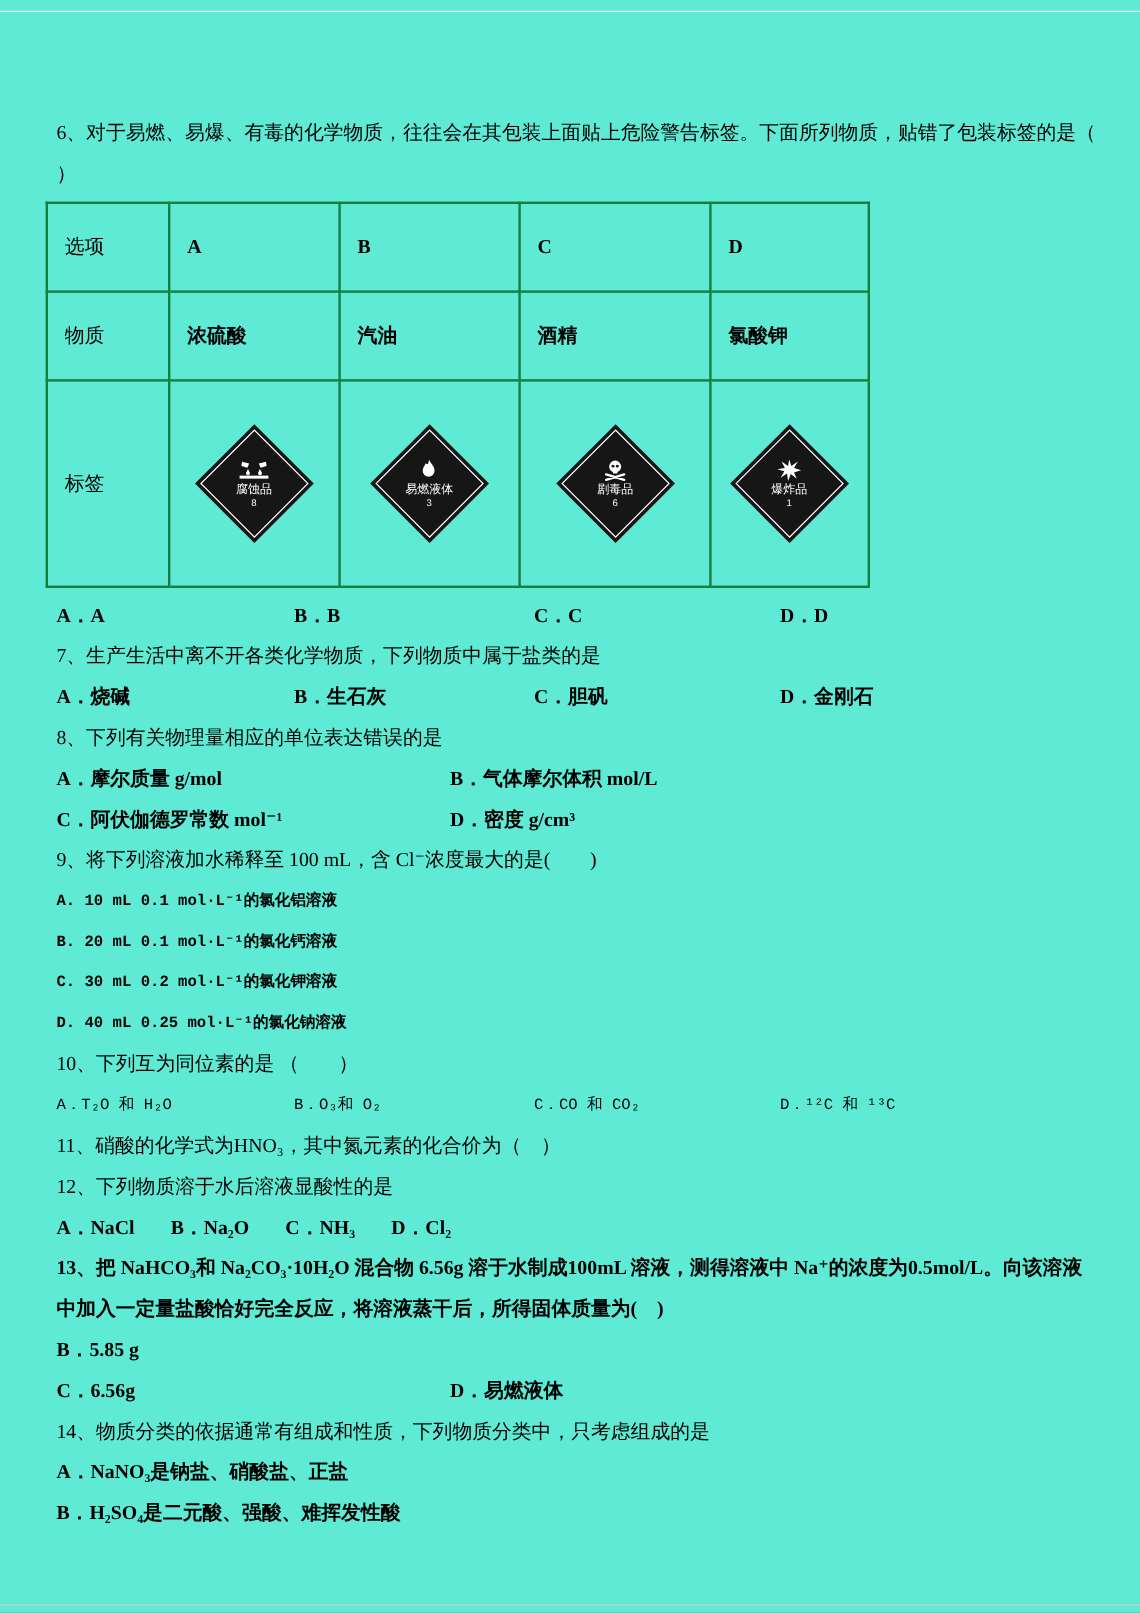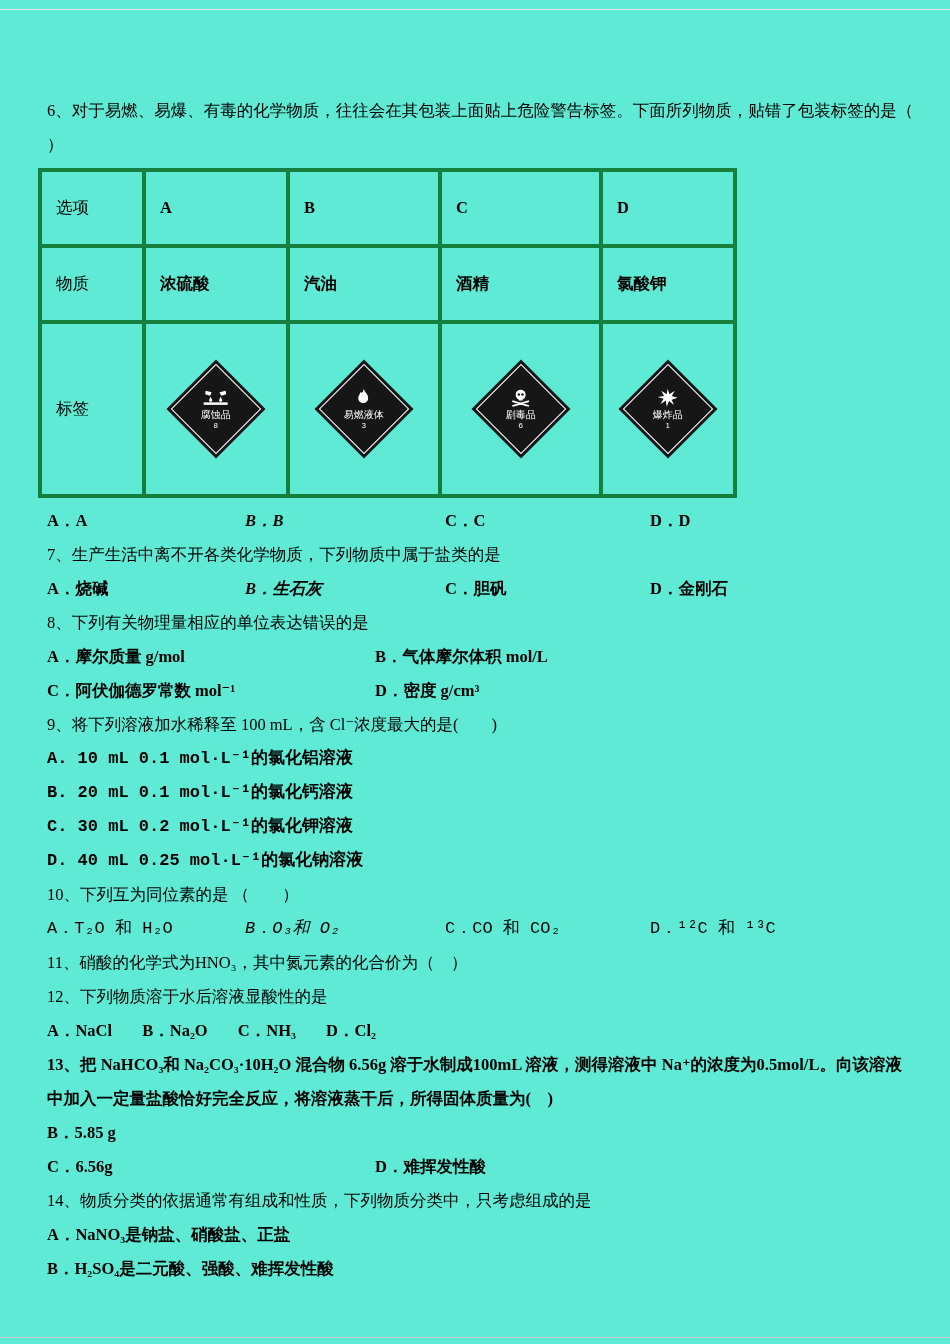--- a/index.html
+++ b/index.html
@@ -10,32 +10,32 @@
     margin:0 auto;
     background:#5eead4;
     overflow:hidden;
     font-family:"Liberation Serif","DejaVu Serif",serif;
     color:#000;
     font-size:16.5px;
   }
   .content { padding:100px 18px 0 47px; }
   .line { line-height:21px; margin:0 0 13px 0; white-space:nowrap; }
   .bold { font-weight:bold; }
-  .mono { font-family:"Liberation Mono","DejaVu Sans Mono",monospace; font-size:17px; }
+  .mono { font-family:"Liberation Mono","DejaVu Sans Mono",monospace; font-size:13px; }
   .row4 { display:flex;gap:35px; }
   .row4 > span:nth-child(1){ width:163px; }
-  .row4 > span:nth-child(2){ width:165px;font-style:italic; }
+  .row4 > span:nth-child(2){ width:165px; }
   .row4 > span:nth-child(3){ width:170px; }
   .row2 { display:flex; }
   .row2 > span:nth-child(1){ width:328px; }
   .inlineopts > span { margin-right:26px; }
 
   
   table.q6 { border-collapse:collapse; margin:4px 0 12px -9px; }
-  table.q6 td { border:4px solid #15803d; padding:14px 14px; vertical-align:middle; }
+  table.q6 td { border:2px solid #15803d; padding:14px 14px; vertical-align:middle; }
   table.q6 tr.r1 td, table.q6 tr.r2 td { height:44px; }
   table.q6 tr.r3 td { height:142px; }
   td.c0 { width:72px; }
   td.c1 { width:112px; }
   td.c2 { width:120px; }
   td.c3 { width:129px; }
   td.c4 { width:102px; }
 
   
   .hz { width:100px; height:100px; display:flex; align-items:center; justify-content:center; margin:0 auto; }
@@ -201,21 +201,21 @@
       <span>D．Cl₂</span>
     </div>
 
     <div class="line bold">13、把 NaHCO₃和 Na₂CO₃·10H₂O 混合物 6.56g 溶于水制成100mL 溶液，测得溶液中 Na⁺的浓度为0.5mol/L。向该溶液</div>
     <div class="line bold">中加入一定量盐酸恰好完全反应，将溶液蒸干后，所得固体质量为(　)</div>
     <div class="line row2 bold">
       <span>B．5.85 g</span>
     </div>
     <div class="line row2 bold">
       <span>C．6.56g</span>
-      <span>D．难挥发性酸</span>
+      <span>D．易燃液体</span>
     </div>
 
     <div class="line">14、物质分类的依据通常有组成和性质，下列物质分类中，只考虑组成的是</div>
     <div class="line bold">A．NaNO₃是钠盐、硝酸盐、正盐</div>
     <div class="line bold">B．H₂SO₄是二元酸、强酸、难挥发性酸</div>
 
   </div>
 
   <div class="bottom-rule"></div>
 </div>

